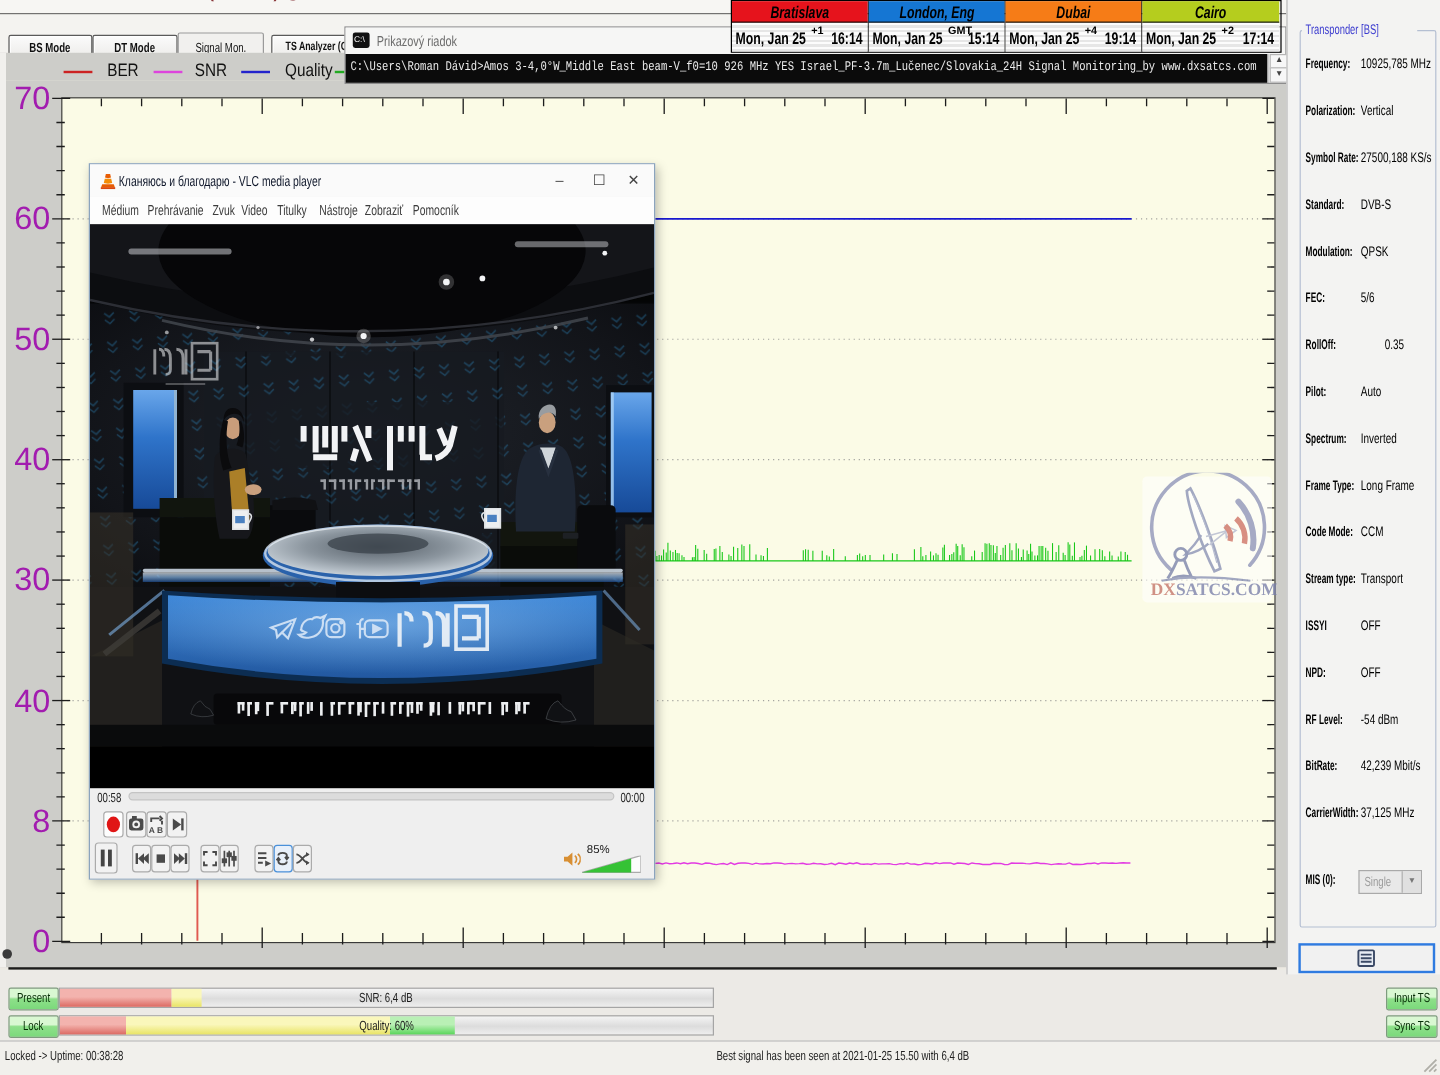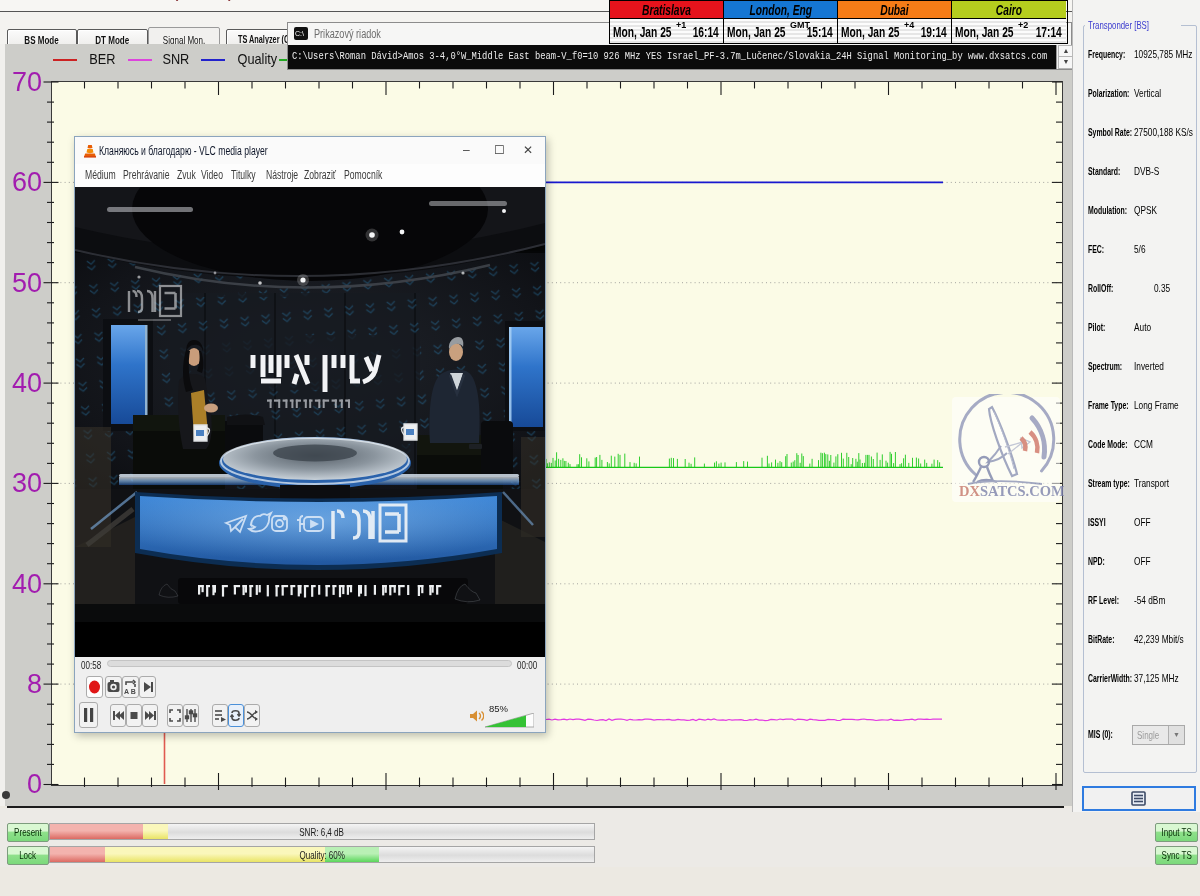--- a/index.html
+++ b/index.html
@@ -519,20 +519,31 @@
       </div>
     <div id="bluebtn"><svg width="110" height="21" viewBox="0 0 110 21">
           <g stroke="#3c4a66" stroke-width="1.6" fill="none">
             <rect x="48" y="4" width="13" height="13" rx="1" fill="#e8edf5"></rect>
             <line x1="50" y1="7.5" x2="59" y2="7.5"></line>
             <line x1="50" y1="10.5" x2="59" y2="10.5"></line>
             <line x1="50" y1="13.5" x2="59" y2="13.5"></line>
           </g>
         </svg></div>
   </div>
+  <div id="statusbar" class="a">
+    <div class="stxt" style="left:4px;"><span class="cx">Locked -&gt; Uptime: 00:38:28</span></div>
+    <div class="stxt" style="left:597px;"><span class="cx">Best signal has been seen at 2021-01-25 15.50 with 6,4 dB</span></div>
+    <svg style="position:absolute;right:2px;bottom:2px;" width="12" height="12">
+        <g stroke="#b0afa8" stroke-width="1.5">
+          <line x1="11" y1="1" x2="1" y2="11"></line>
+          <line x1="11" y1="5" x2="5" y2="11"></line>
+          <line x1="11" y1="9" x2="9" y2="11"></line>
+        </g>
+      </svg>
+  </div>
   <div id="vlc" class="a">
     <div id="vlctitle">
       <svg style="position:absolute;left:8px;top:7px;" width="14" height="14" viewBox="0 0 14 14">
           <path d="M5.2 1 h3.6 l0.7 3 -2.5 0.6 -2.5 -0.6z" fill="#e85d04"></path>
           <path d="M4.3 5 h5.4 l0.8 3.4 -3.5 0.8 -3.5-0.8z" fill="#f48c06"></path>
           <path d="M2.2 9.6 h9.6 l1 2.6 h-11.6z" fill="#e85d04"></path>
           <rect x="1" y="12" width="12" height="1.6" fill="#d9480f"></rect>
         </svg>
       <div id="vlcttxt"><span class="cx">Кланяюсь и благодарю - VLC media player</span></div>
       <div class="wbtn" style="left:388px;">–</div>

